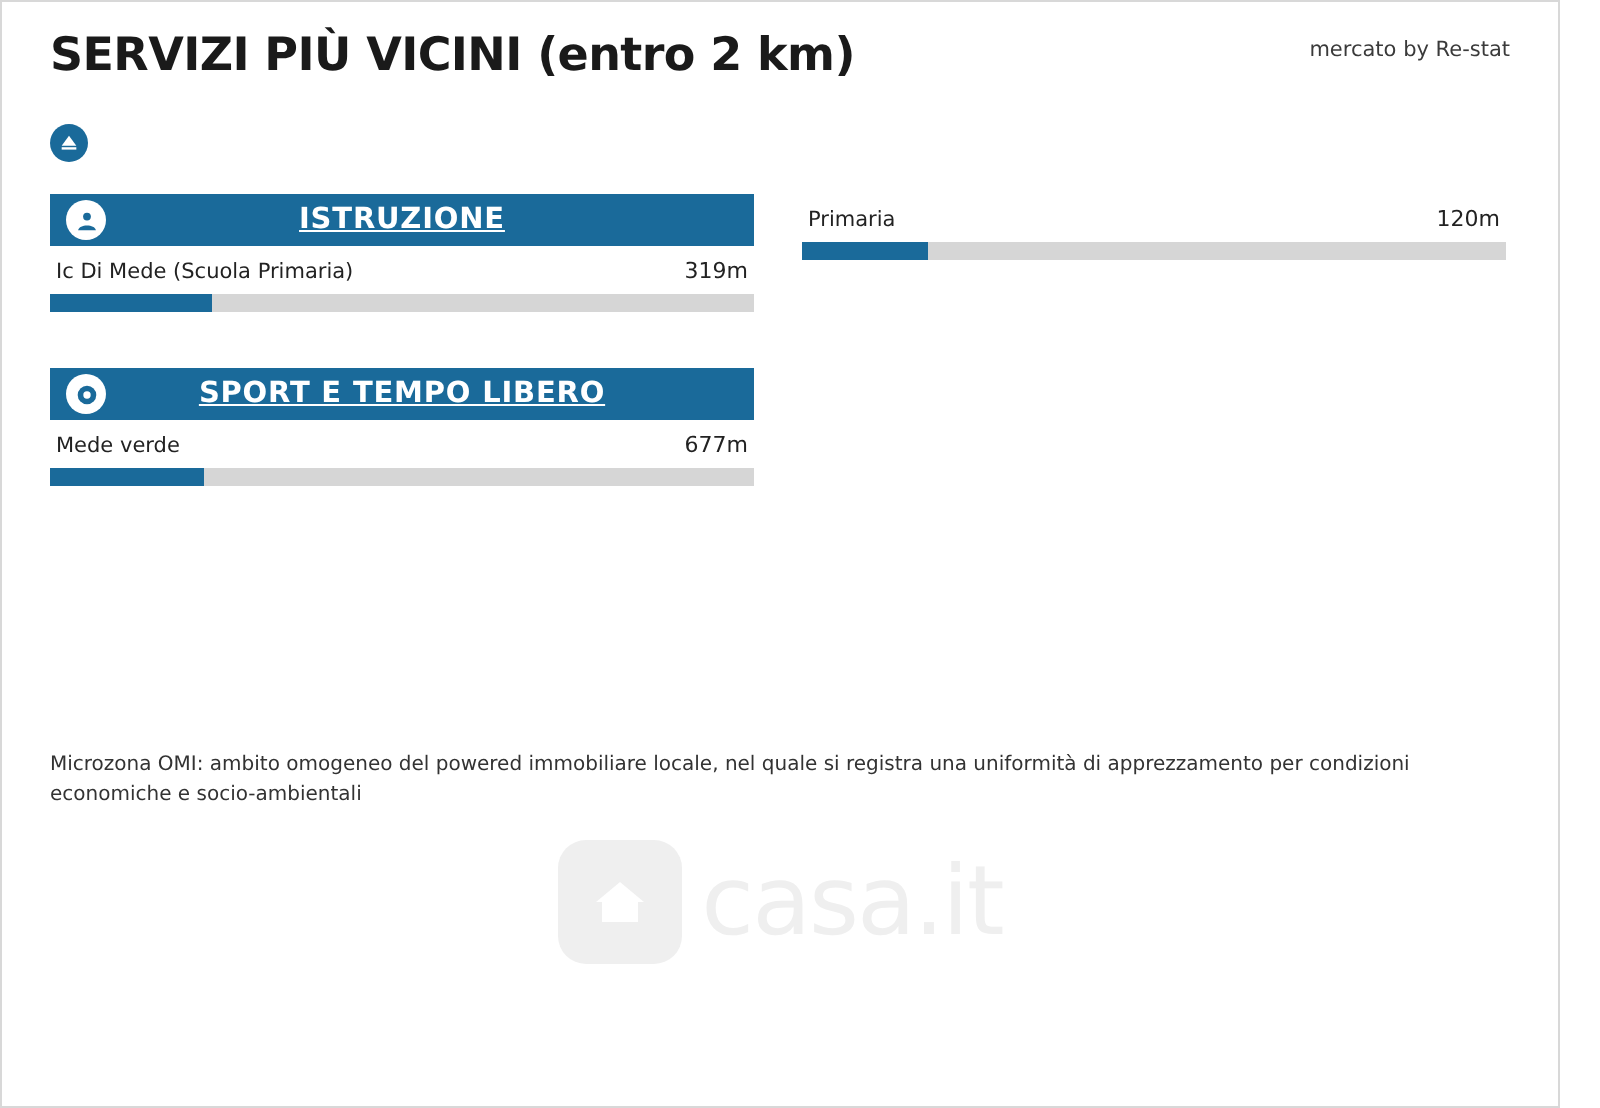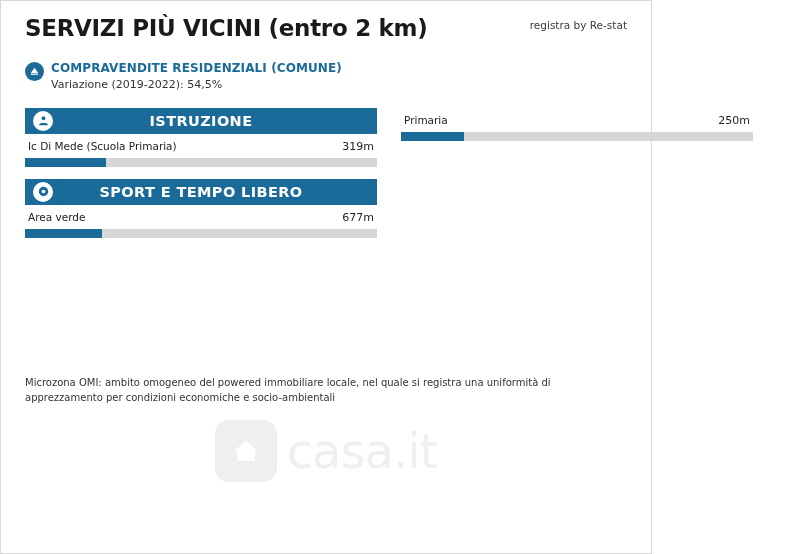--- a/index.html
+++ b/index.html
@@ -10,21 +10,21 @@
     width: 800px;
     height: 554px;
     background: #ffffff;
     font-family: "DejaVu Sans", "Liberation Sans", sans-serif;
     color: #222222;
     overflow: hidden;
     position: relative;
   }
   .page {
     position: relative;
-    width: 652px;
+    width: 780px;
     height: 554px;
     box-sizing: border-box;
     border: 1px solid #d8d8d8;
   }
 
   
   .header {
     position: relative;
     padding: 14px 24px 0 24px;
     height: 38px;
@@ -80,21 +80,21 @@
 
   
   .categories {
     position: relative;
     padding: 16px 24px 0 24px;
   }
   .cat-row {
     display: flex;
     gap: 24px;
   }
-  .cat-row + .cat-row { margin-top: 12px; }
+  .cat-row + .cat-row { margin-top: 28px; }
   .category {
     width: 352px;
     flex: 0 0 352px;
   }
   .category.empty { visibility: hidden; }
 
   .cat-header {
     background: #1a6a9a;
     height: 26px;
     display: flex;
@@ -112,20 +112,21 @@
     background: #ffffff;
     display: flex;
     align-items: center;
     justify-content: center;
   }
   .cat-header-title {
     color: #ffffff;
     font-size: 14.5px;
     font-weight: bold;
     letter-spacing: 0.4px;
+    text-decoration: underline;
   }
 
   .poi {
     margin-top: 6px;
     text-align: right;
   }
   .poi-line {
     display: flex;
     justify-content: space-between;
     align-items: baseline;
@@ -190,33 +191,29 @@
     font-family: "DejaVu Sans", "Liberation Sans", sans-serif;
   }
 </style>
 </head>
 <body>
 
 <div class="page">
 
   <div class="header">
     <h1 class="page-title">SERVIZI PIÙ VICINI (entro 2 km)</h1>
-    <div class="powered-by">registra by Re-stat</div>
+    <div class="powered-by">mercato by Re-stat</div>
   </div>
 
   <div class="omi-block">
     <span class="omi-icon">
       <svg width="11" height="11" viewBox="0 0 12 12" aria-hidden="true">
         <polygon points="6,2 10,7.5 2,7.5" fill="#ffffff"></polygon>
         <rect x="2" y="8.3" width="8" height="1.3" fill="#ffffff"></rect>
       </svg>
-    </span>
-    <span class="omi-text-wrap">
-      <div class="omi-title">COMPRAVENDITE RESIDENZIALI (COMUNE)</div>
-      <div class="omi-sub">Variazione (2019-2022): 54,5%</div>
     </span>
   </div>
 
   <div class="categories">
 
     <div class="cat-row">
 
       <div class="category">
         <div class="cat-header">
           <span class="cat-header-icon">
@@ -235,21 +232,21 @@
           <div class="bar-track">
             <div class="bar-fill" style="width:23%"></div>
           </div>
         </div>
       </div>
 
       <div class="category">
         <div class="poi">
           <div class="poi-line">
             <span class="poi-name">Primaria</span>
-            <span class="poi-dist">250m</span>
+            <span class="poi-dist">120m</span>
           </div>
           <div class="bar-track">
             <div class="bar-fill" style="width:18%"></div>
           </div>
         </div>
       </div>
 
     </div>
 
     <div class="cat-row">
@@ -259,21 +256,21 @@
           <span class="cat-header-icon">
             <svg width="13" height="13" viewBox="0 0 14 14" aria-hidden="true">
               <circle cx="7" cy="7" r="5" fill="#1a6a9a"></circle>
               <circle cx="7" cy="7" r="2" fill="#ffffff"></circle>
             </svg>
           </span>
           <span class="cat-header-title">SPORT E TEMPO LIBERO</span>
         </div>
         <div class="poi">
           <div class="poi-line">
-            <span class="poi-name">Area verde</span>
+            <span class="poi-name">Mede verde</span>
             <span class="poi-dist">677m</span>
           </div>
           <div class="bar-track">
             <div class="bar-fill" style="width:22%"></div>
           </div>
         </div>
       </div>
 
       <div class="category empty"></div>
 

